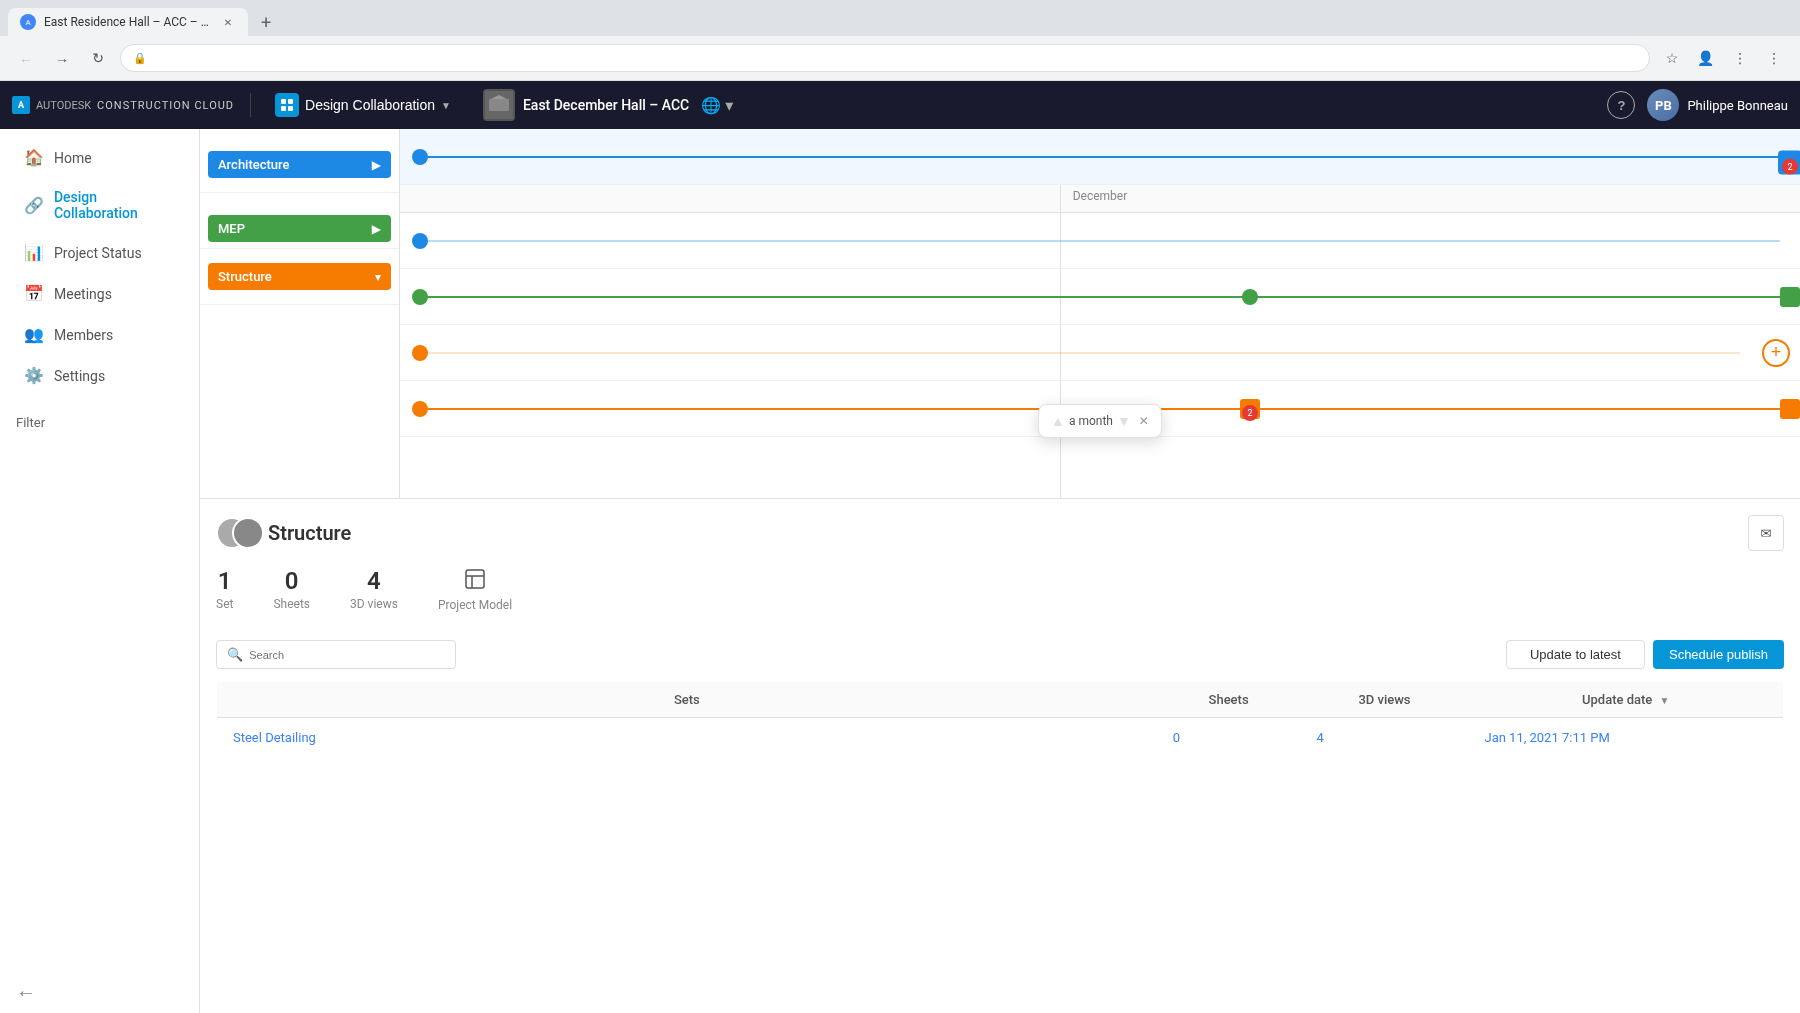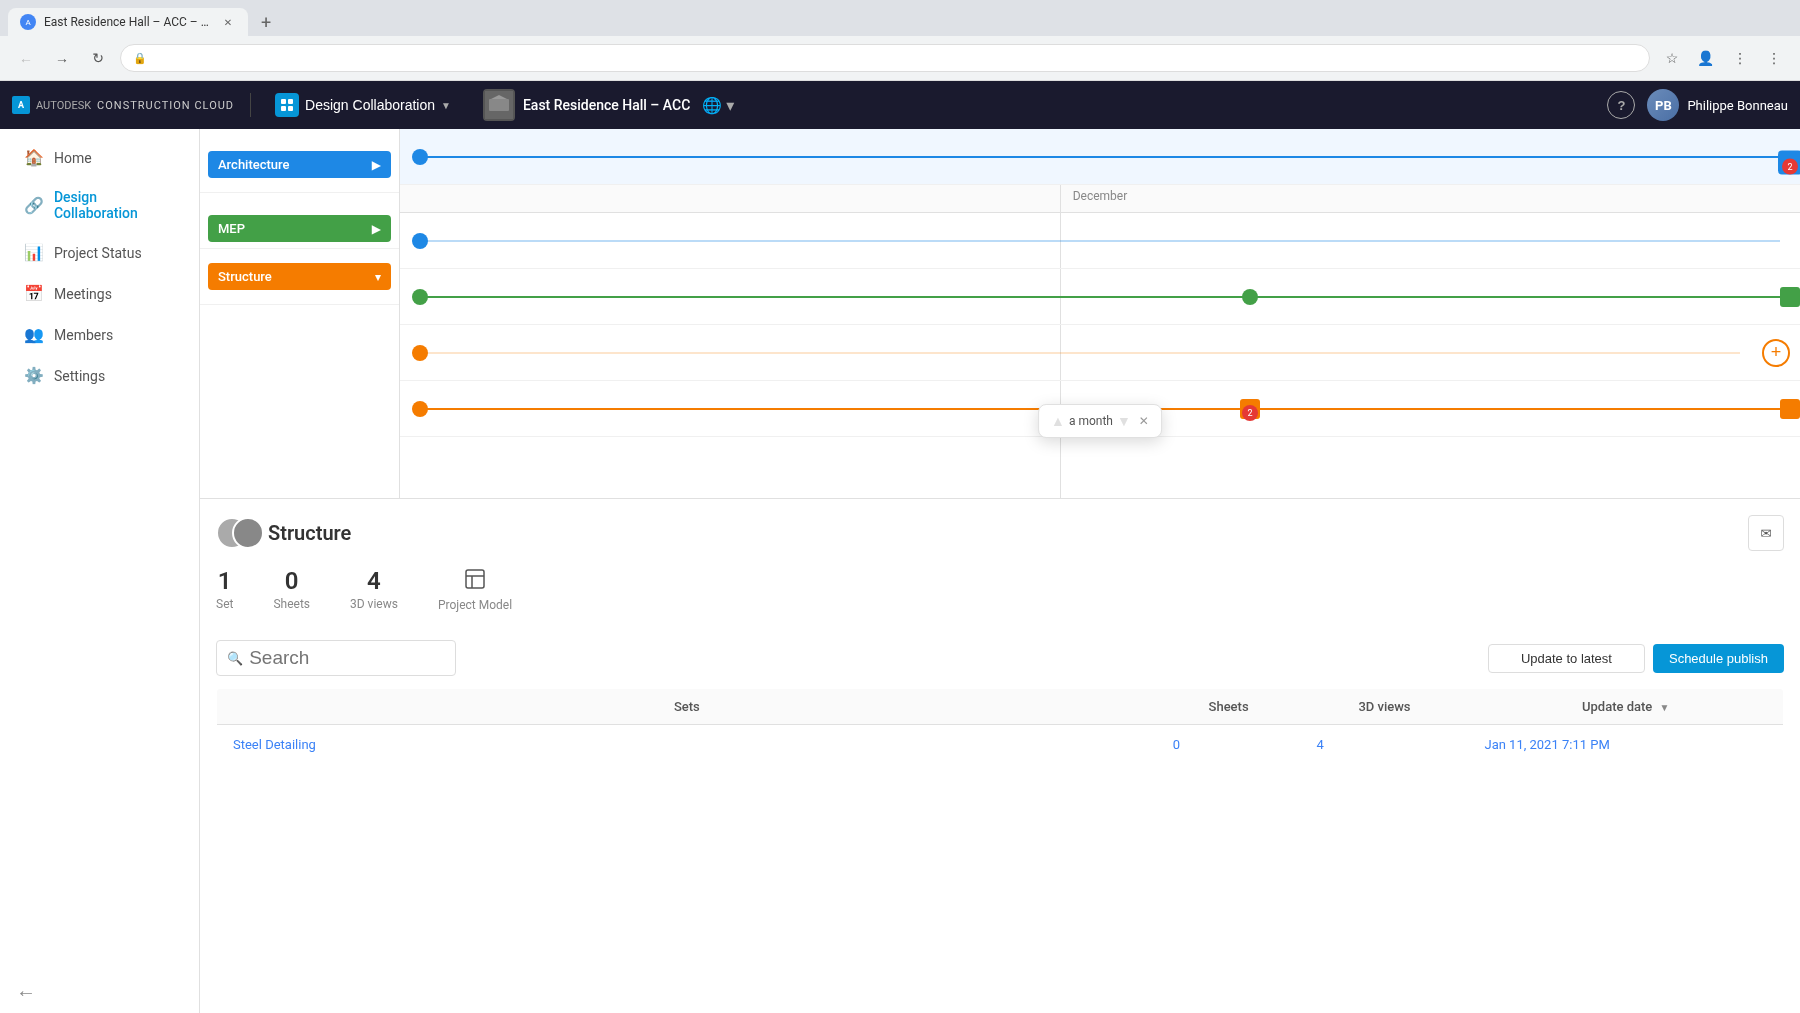--- a/index.html
+++ b/index.html
@@ -339,27 +339,27 @@
       align-items: center;
       border: 1px solid #ddd;
       border-radius: 4px;
       padding: 6px 10px;
       gap: 6px;
       width: 240px;
     }
     .search-icon-el { color: #888; font-size: 13px; }
     .search-input {
       border: none; outline: none;
-      font-size: 19px; color: #333;
+      font-size: 11px; color: #333;
       width: 100%;
       background: transparent;
     }
 
     .btn-secondary {
-      padding: 6px 32px;
+      padding: 6px 23px;
       border: 1px solid #ddd;
       border-radius: 4px;
       background: #fff;
       color: #333;
       font-size: 13px;
       cursor: pointer;
     }
     .btn-primary {
       padding: 6px 16px;
       border: none;
@@ -494,21 +494,21 @@
       <span class="chevron-down">▼</span>
     </button>
     <div class="topbar-project">
       <div class="project-thumb">
         <svg width="28" height="28" viewBox="0 0 28 28" fill="none">
           <rect width="28" height="28" fill="#666"></rect>
           <rect x="4" y="8" width="20" height="12" fill="#888" rx="1"></rect>
           <polygon points="14,4 22,8 6,8" fill="#999"></polygon>
         </svg>
       </div>
-      <span class="project-name">East Residence Hall – ACC</span>
+      <span class="project-name">East December Hall – ACC</span>
       <div class="project-actions">
         <button class="proj-action-btn">🌐</button>
         <button class="proj-action-btn">▾</button>
       </div>
     </div>
     <div class="topbar-right">
       <button class="help-btn">?</button>
       <div class="user-avatar">
         <div class="avatar-img">PB</div>
         <span class="user-name">Philippe Bonneau</span>
@@ -537,20 +537,23 @@
       </div>
       <div class="sidebar-item">
         <span class="sidebar-icon">👥</span>
         <span class="sidebar-label">Members</span>
       </div>
       <div class="sidebar-item">
         <span class="sidebar-icon">⚙️</span>
         <span class="sidebar-label">Settings</span>
       </div>
 
+      <div class="filter-section">
+        <span class="filter-label">Filter</span>
+      </div>
 
       <div style="margin-top:auto; padding:12px 16px; cursor:pointer; color:#888; font-size:20px;">←</div>
     </div>
 
     <div class="content-area">
 
       <div class="upper-section">
 
         <div class="teams-panel">
 

